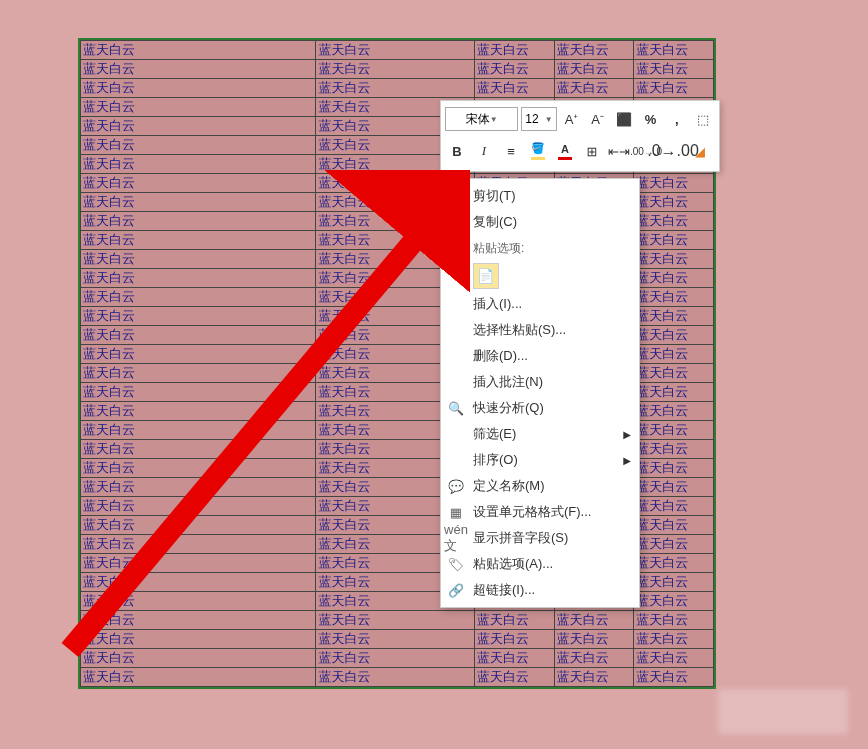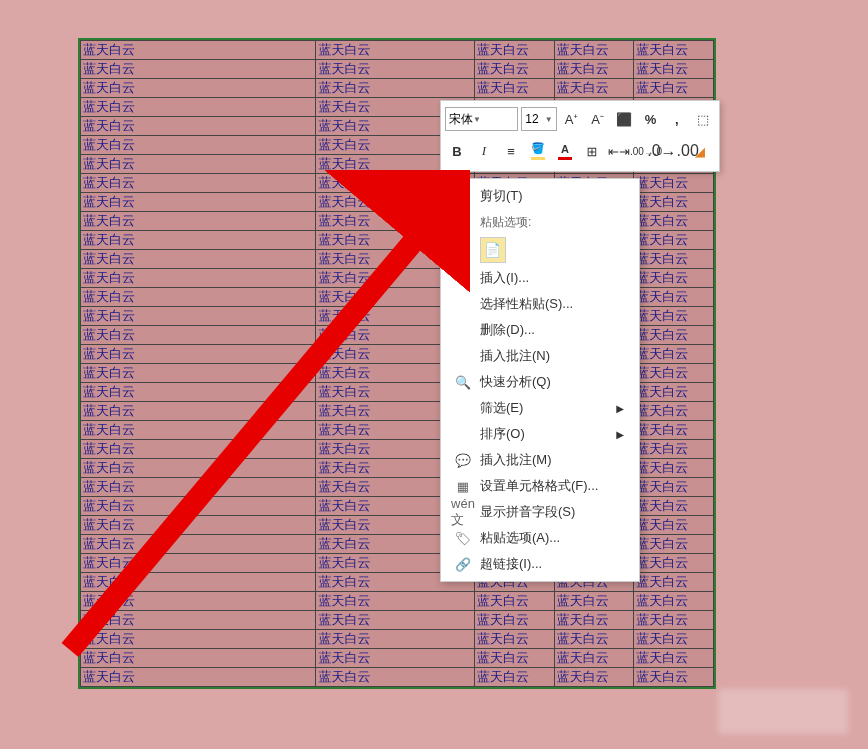--- a/index.html
+++ b/index.html
@@ -60,21 +60,21 @@
     }
     .font-select {
       width: 75px;
       height: 24px;
       border: 1px solid #aaa;
       font-size: 12px;
       padding: 0 3px;
       background: #fff;
       display: flex;
       align-items: center;
-      justify-content: flex-start;
+      justify-content: center;
     }
     .size-select {
       width: 36px;
       height: 24px;
       border: 1px solid #aaa;
       font-size: 12px;
       padding: 0 3px;
       background: #fff;
       display: flex;
       align-items: center;
@@ -103,21 +103,21 @@
     .font-red { background: #d00; }
     
     .context-menu {
       position: absolute;
       left: 440px;
       top: 178px;
       width: 200px;
       background: #fff;
       border: 1px solid #ccc;
       box-shadow: 2px 2px 8px rgba(0,0,0,0.25);
-      padding: 4px 7px;
+      padding: 4px 0;
       font-size: 13px;
     }
     .menu-item {
       display: flex;
       align-items: center;
       padding: 4px 8px 4px 32px;
       height: 26px;
       position: relative;
       cursor: pointer;
       color: #333;
@@ -472,20 +472,24 @@
     <div class="tb-btn" style="font-size:16px">.0→.00</div>
     <div class="tb-btn" style="color:#e67e22">◢</div>
   </div>
 </div>
 
 <div class="context-menu">
   <div class="menu-item">
     <span class="menu-icon">✂</span>
     <span>剪切(T)</span>
   </div>
+  <div class="menu-item">
+    <span class="menu-icon">⎘</span>
+    <span>复制(C)</span>
+  </div>
   <div class="menu-item paste-options-header">
     <span class="menu-icon">📋</span>
     <span>粘贴选项:</span>
   </div>
   <div class="paste-icon-row">
     <div class="paste-icon-btn">📄</div>
   </div>
   <div class="menu-item">
     <span>插入(I)...</span>
   </div>
@@ -505,21 +509,21 @@
   <div class="menu-item">
     <span>筛选(E)</span>
       <span style="margin-left:auto;font-size:10px">▶</span>
   </div>
   <div class="menu-item">
     <span>排序(O)</span>
       <span style="margin-left:auto;font-size:10px">▶</span>
   </div>
   <div class="menu-item">
     <span class="menu-icon">💬</span>
-    <span>插入批注(M)</span>
+    <span>定义名称(M)</span>
   </div>
   <div class="menu-item">
     <span class="menu-icon">▦</span>
     <span>设置单元格格式(F)...</span>
   </div>
   <div class="menu-item">
     <span class="menu-icon" style="font-size:13px">wén<br>文</span>
     <span>显示拼音字段(S)</span>
   </div>
   <div class="menu-item">

